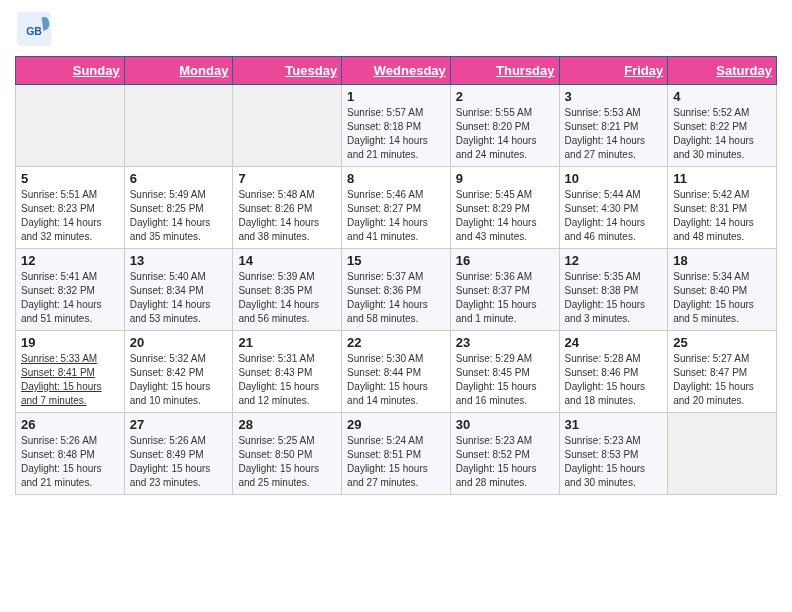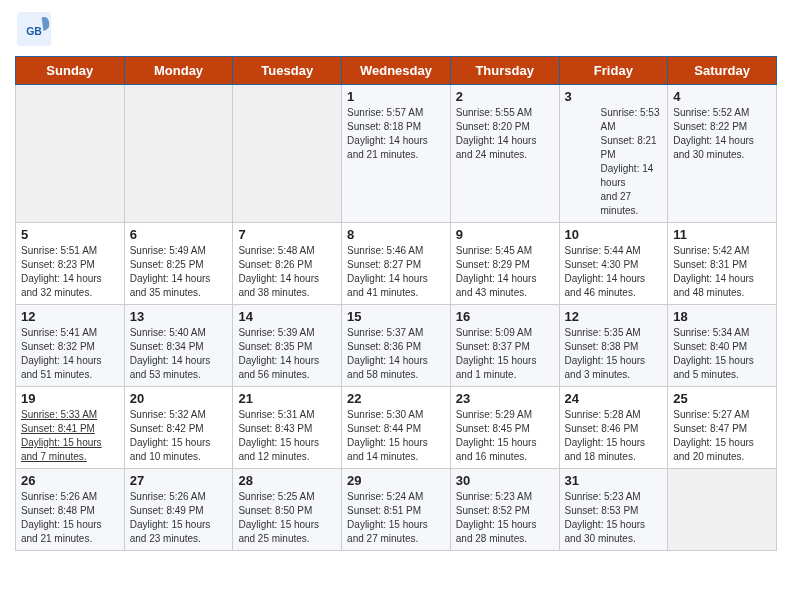--- a/index.html
+++ b/index.html
@@ -43,27 +43,28 @@
     .subtitle {
       font-size: 16px;
       color: #444;
     }
     table {
       width: 100%;
       border-collapse: collapse;
       table-layout: fixed;
     }
     thead tr th {
-      background-color: #c2410c;
+      background-color: #ec4899;
       color: #fff;
       font-size: 13px;
       font-weight: bold;
       padding: 6px 4px;
-      text-align: center;
+      text-align: right;
       border: 1px solid #2560a0;
+      text-decoration: underline;
     }
     tbody tr td {
       vertical-align: top;
       border: 1px solid #ccc;
       padding: 4px 5px;
       font-size: 10.5px;
       color: #222;
       background: #fff;
       height: 80px;
     }
@@ -136,21 +137,21 @@
         </td>
         <td>
           <span class="day-num">2</span>
           <div class="day-info" style="white-space: pre-line;">Sunrise: 5:55 AM
 Sunset: 8:20 PM
 Daylight: 14 hours
 and 24 minutes.</div>
         </td>
         <td>
           <span class="day-num">3</span>
-          <div class="day-info" style="white-space: pre-line; margin-left: 36px;">Sunrise: 5:53 AM
+          <div class="day-info" style="white-space: pre-line;">Sunrise: 5:53 AM
 Sunset: 8:21 PM
 Daylight: 14 hours
 and 27 minutes.</div>
         </td>
         <td>
           <span class="day-num">4</span>
           <div class="day-info" style="white-space: pre-line;">Sunrise: 5:52 AM
 Sunset: 8:22 PM
 Daylight: 14 hours
 and 30 minutes.</div>
@@ -231,21 +232,21 @@
         </td>
         <td>
           <span class="day-num">15</span>
           <div class="day-info" style="white-space: pre-line;">Sunrise: 5:37 AM
 Sunset: 8:36 PM
 Daylight: 14 hours
 and 58 minutes.</div>
         </td>
         <td>
           <span class="day-num">16</span>
-          <div class="day-info" style="white-space: pre-line;">Sunrise: 5:09 AM
+          <div class="day-info" style="white-space: pre-line;">Sunrise: 5:36 AM
 Sunset: 8:37 PM
 Daylight: 15 hours
 and 1 minute.</div>
         </td>
         <td>
           <span class="day-num">12</span>
           <div class="day-info" style="white-space: pre-line;">Sunrise: 5:35 AM
 Sunset: 8:38 PM
 Daylight: 15 hours
 and 3 minutes.</div>

